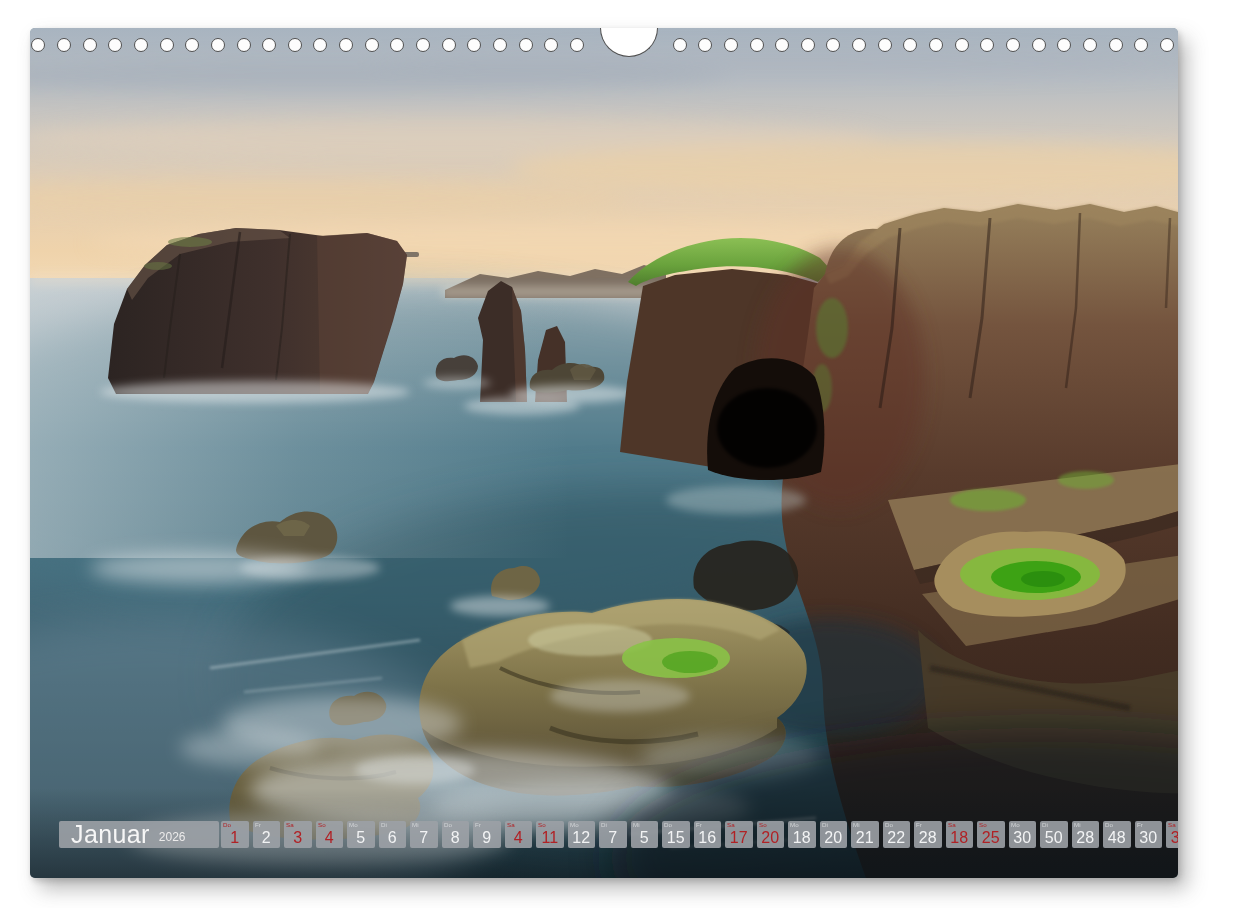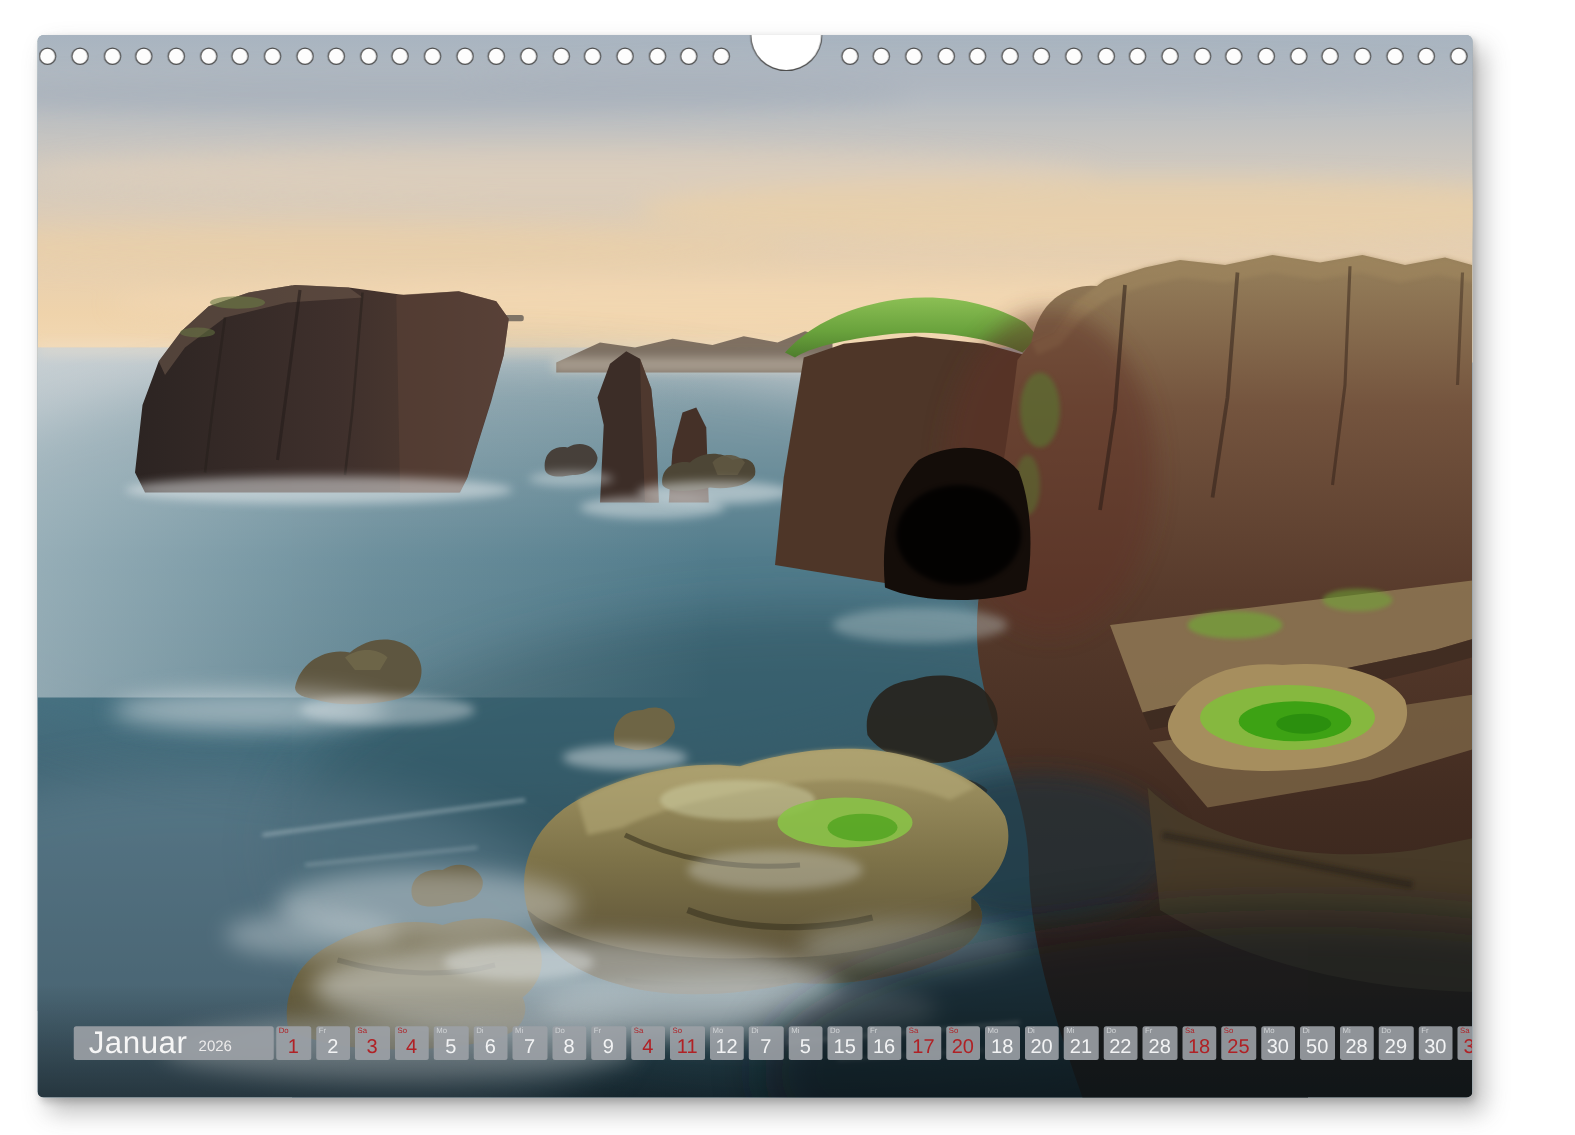--- a/index.html
+++ b/index.html
@@ -421,21 +421,21 @@
         <div class="day-cell">
           <span class="wd">Di</span>
           <span class="num">50</span>
         </div>
         <div class="day-cell">
           <span class="wd">Mi</span>
           <span class="num">28</span>
         </div>
         <div class="day-cell">
           <span class="wd">Do</span>
-          <span class="num">29</span>
+          <span class="num">48</span>
         </div>
         <div class="day-cell">
           <span class="wd">Fr</span>
           <span class="num">30</span>
         </div>
         <div class="day-cell red">
           <span class="wd">Sa</span>
           <span class="num">31</span>
         </div>
       </div>

